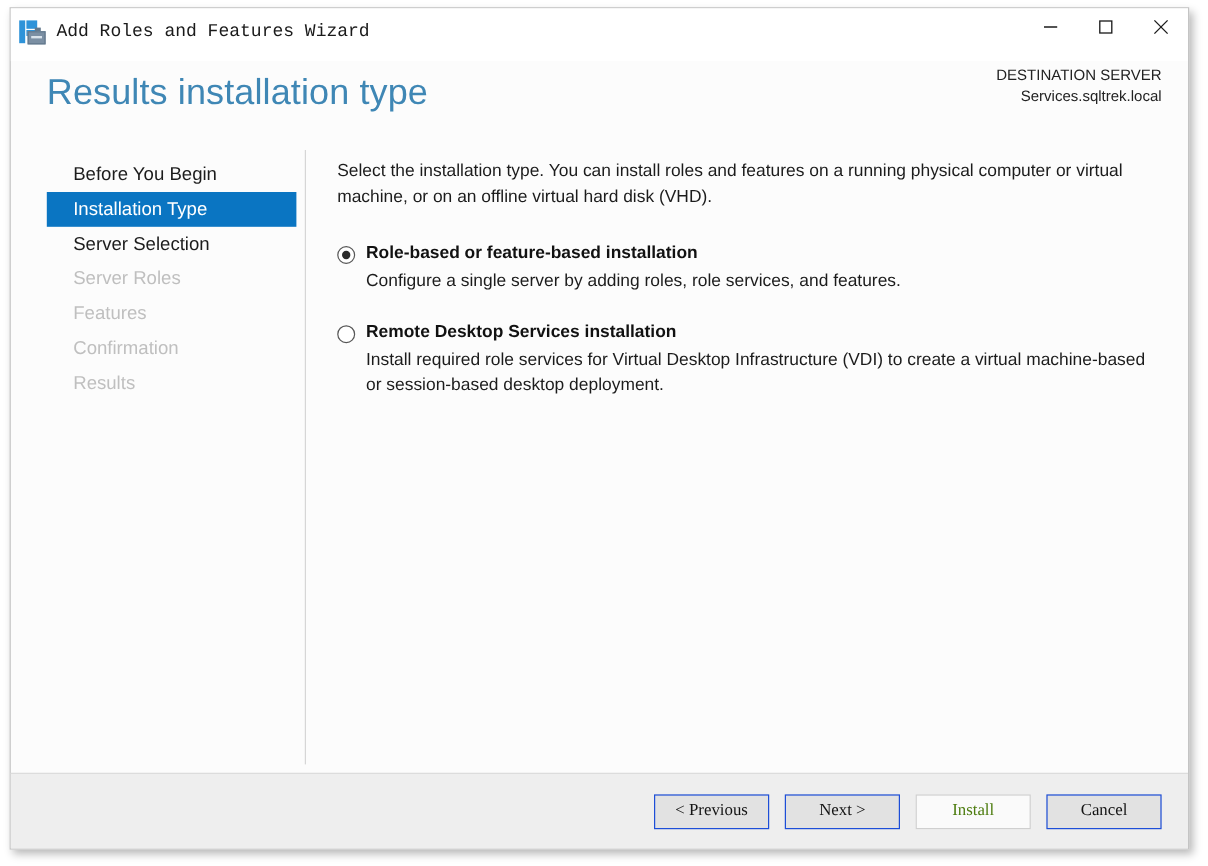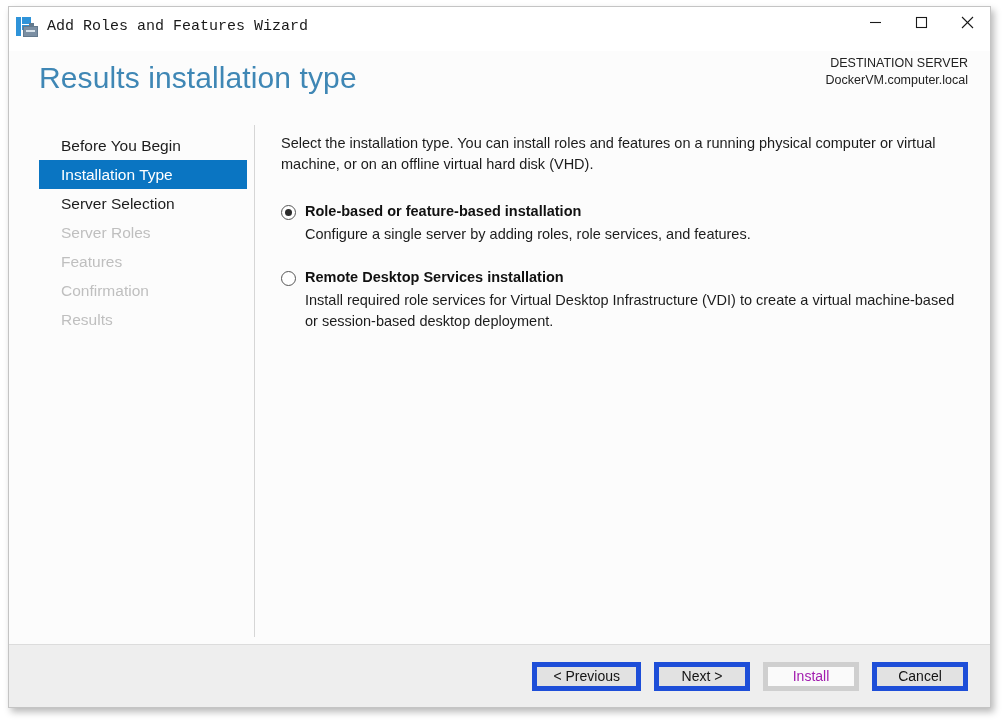--- a/index.html
+++ b/index.html
@@ -244,35 +244,35 @@
     align-items: center;
     justify-content: flex-end;
     padding-right: 22px;
     gap: 13px;
     box-sizing: border-box;
   }
   .btn {
     min-width: 96px;
     height: 29px;
     background: #e2e2e2;
-    border: 5px solid #1d4ed8;
-    font-family: Liberation Sans, sans-serif;
+    border: 1px solid #1d4ed8;
+    font-family: Liberation Serif, serif;
     font-size: 14px;
     color: #141414;
     display: flex;
     align-items: center;
     justify-content: center;
     box-sizing: border-box;
     padding: 0 16px;
     white-space: nowrap;
   }
   .btn.disabled {
     background: #fafafa;
     border-color: #cfcfcf;
-    color: #a21caf;
+    color: #4d7c0f;
   }
 </style>
 </head>
 <body>
 
 <div class="window">
 
   <div class="titlebar">
     <div class="title-left">
       <span class="app-icon">
@@ -302,21 +302,21 @@
             <line x1="13" y1="2" x2="2" y2="13" stroke="#1a1a1a" stroke-width="1.1"></line>
           </svg>
       </div>
     </div>
   </div>
 
   <div class="header">
     <div class="page-title">Results installation type</div>
     <div class="dest-server">
       <div>DESTINATION SERVER</div>
-      <div>DockerVM.computer.local</div>
+      <div>Services.sqltrek.local</div>
     </div>
   </div>
 
   <div class="body-area">
 
     <div class="nav">
       <div class="nav-item">Before You Begin</div>
       <div class="nav-item selected">Installation Type</div>
       <div class="nav-item">Server Selection</div>
       <div class="nav-item disabled">Server Roles</div>

